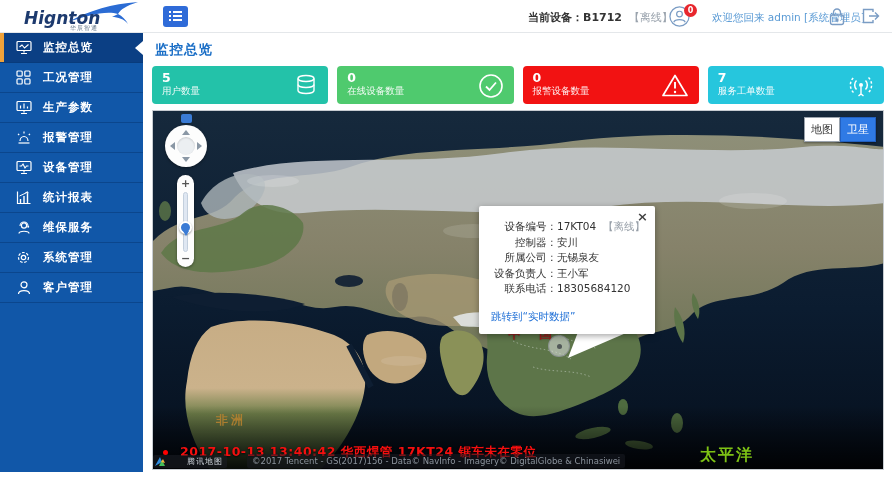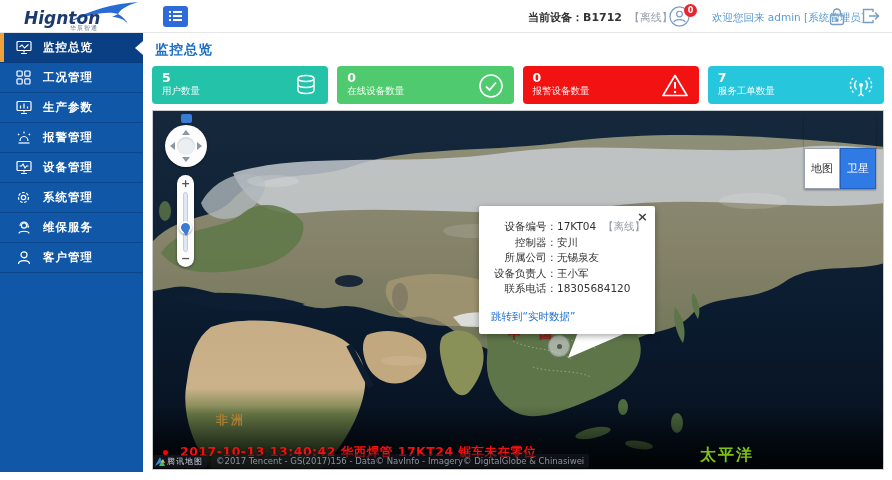--- a/index.html
+++ b/index.html
@@ -58,43 +58,43 @@
   .pan-tip { position:absolute; left:28px; top:3px; width:11px; height:9px; background:#3a7bd5; border-radius:2px; }
 
   .zoom-ctl { position:absolute; left:24px; top:64px; width:17px; height:92px; background:#fdfdfd; border-radius:9px; box-shadow:0 1px 3px rgba(0,0,0,.4); }
   .zoom-plus, .zoom-minus { position:absolute; left:0; width:17px; text-align:center; font-size:11px; color:#555; font-weight:bold; cursor:pointer; line-height:12px; }
   .zoom-plus { top:3px; } .zoom-minus { bottom:2px; }
   .zoom-track { position:absolute; left:6px; top:17px; width:5px; height:60px; background:#dfe7f2; border:1px solid #c3cfdd; border-radius:3px; }
   .zoom-thumb { position:absolute; left:2px; top:46px; width:13px; height:13px; background:#3a7bd5; border:2px solid #fff; border-radius:50% 50% 50% 50%; box-shadow:0 1px 2px rgba(0,0,0,.4); cursor:pointer; }
   .zoom-thumb::after { content:""; position:absolute; left:2px; top:8px; border-left:3px solid transparent; border-right:3px solid transparent; border-top:5px solid #3a7bd5; }
 
   .map-type { position:absolute; right:7px; top:6px; display:flex; font-size:11px; box-shadow:0 1px 2px rgba(0,0,0,.4); }
-  .mt-btn { padding:12px 6px; cursor:pointer; line-height:15px;margin-top:31px; }
+  .mt-btn { padding:4px 6px; cursor:pointer; line-height:15px; }
   .mt-map { background:#fff; color:#333; border:1px solid #9aa3ad; }
   .mt-sat { background:#2f7ae5; color:#fff; border:1px solid #2260c0; font-weight:normal; }
 
   .marker { position:absolute; left:395px; top:224px; width:22px; height:22px; border-radius:50%; background:rgba(225,228,230,.55); border:1px solid rgba(130,135,140,.7); cursor:pointer; }
   .marker::after { content:""; position:absolute; left:8px; top:8px; width:5px; height:5px; border-radius:50%; background:rgba(60,65,70,.8); }
 
   .popup { position:absolute; left:326px; top:95px; width:176px; height:128px; background:#fff; border-radius:2px; box-shadow:0 2px 6px rgba(0,0,0,.35); padding:13px 10px 8px 8px; z-index:10; }
   .popup-close { position:absolute; right:7px; top:4px; font-size:13px; font-weight:bold; color:#444; cursor:pointer; line-height:13px; }
   .prow { display:flex; font-size:10.5px; line-height:15.5px; color:#333; }
   .plabel { width:70px; text-align:right; flex:none; }
   .pextra { margin-left:auto; color:#979fa8; }
   .plink { margin-top:13px; margin-left:4px; font-size:10.5px; color:#1e6fd6; cursor:pointer; }
   .popup-tail { position:absolute; left:405px; top:221px; z-index:9; }
 
   .alarm-line { position:absolute; left:10px; top:333px; display:flex; align-items:center; z-index:8; }
   .alarm-dot { width:5px; height:5px; border-radius:50%; background:#f00; margin-right:12px; }
   .alarm-text { color:#f50f0f; font-size:12.5px; font-weight:bold; letter-spacing:.5px; text-shadow:0 1px 2px rgba(0,0,0,.8); white-space:nowrap; }
 
   .attrib { position:absolute; left:0; bottom:1px; display:flex; align-items:center; z-index:8; }
-  .tencent-badge { display:flex; align-items:flex-end; background:rgba(25,28,34,.65); border-radius:2px; padding:1px 4px 1px 2px; margin-right:4px; }
+  .tencent-badge { display:flex; align-items:flex-end; background:rgba(25,28,34,.65); border-radius:2px; padding:1px 4px 1px 2px; margin-right:4px;gap:20px; }
   .tencent-badge .tb-text { font-size:8px; color:#cdd3da; margin-left:2px; letter-spacing:1px; }
-  .attrib-text { background:rgba(25,28,34,.55); color:#8b939c; font-size:8.5px; padding:2px 5px; border-radius:2px; white-space:nowrap; }
+  .attrib-text { background:rgba(25,28,34,.55); color:#8b939c; font-size:8.5px; padding:2px 5px; border-radius:2px; white-space:nowrap;margin-left:16px; }
 </style>
 </head>
 <body>
 
 <div id="app">
 
   <div class="header">
     <div class="logo">
       <svg class="logo-swoosh" width="80" height="26" viewBox="0 0 80 26">
         <path d="M2 22 C 25 10, 45 4, 72 2 C 60 6, 55 9, 52 14 C 40 10, 20 16, 2 22 Z" fill="#2b6cd4"></path>
@@ -188,37 +188,47 @@
           <svg width="16" height="15" viewBox="0 0 16 15">
             <rect x="1" y="1.5" width="14" height="9" rx="1" fill="none" stroke="#fff" stroke-width="1.2"></rect>
             <path d="M3.5 6 h2 l1.5 -2 l2 4 l1.5 -2 h2" fill="none" stroke="#fff" stroke-width="1.1"></path>
             <path d="M8 10.5 v2 M5 13.5 h6" stroke="#fff" stroke-width="1.2"></path>
           </svg>
         </span>
       <span class="slabel">设备管理</span>
     </div>
     <div class="side-item">
       <span class="sicon">
-          <svg width="15" height="15" viewBox="0 0 15 15">
-            <circle cx="7.5" cy="7.5" r="2.2" fill="none" stroke="#fff" stroke-width="1.2"></circle>
-            <circle cx="7.5" cy="7.5" r="5" fill="none" stroke="#fff" stroke-width="1.2" stroke-dasharray="2.6 1.7"></circle>
-          </svg>
-        </span>
-      <span class="slabel">系统管理</span>
+          <svg width="16" height="15" viewBox="0 0 16 15">
+            <path d="M1.5 1.5 v12 h13" fill="none" stroke="#fff" stroke-width="1.2"></path>
+            <path d="M4.5 13 v-4 M8 13 v-7 M11.5 13 v-9.5" stroke="#fff" stroke-width="1.4"></path>
+            <path d="M3.5 6 L12 2 M12 2 l-2.5 .5 M12 2 l-.5 2.3" fill="none" stroke="#fff" stroke-width="1"></path>
+          </svg>
+        </span>
+      <span class="slabel">统计报表</span>
     </div>
     <div class="side-item">
       <span class="sicon">
           <svg width="16" height="15" viewBox="0 0 16 15">
             <circle cx="8" cy="5.5" r="2.6" fill="none" stroke="#fff" stroke-width="1.2"></circle>
             <path d="M3 13.5 c0 -3 10 -3 10 0" fill="none" stroke="#fff" stroke-width="1.2"></path>
             <path d="M4 6 a4 4 0 0 1 8 0" fill="none" stroke="#fff" stroke-width="1.1"></path>
             <circle cx="12.2" cy="6.8" r="1" fill="#fff"></circle>
           </svg>
         </span>
       <span class="slabel">维保服务</span>
+    </div>
+    <div class="side-item">
+      <span class="sicon">
+          <svg width="15" height="15" viewBox="0 0 15 15">
+            <circle cx="7.5" cy="7.5" r="2.2" fill="none" stroke="#fff" stroke-width="1.2"></circle>
+            <circle cx="7.5" cy="7.5" r="5" fill="none" stroke="#fff" stroke-width="1.2" stroke-dasharray="2.6 1.7"></circle>
+          </svg>
+        </span>
+      <span class="slabel">系统管理</span>
     </div>
     <div class="side-item">
       <span class="sicon">
           <svg width="16" height="15" viewBox="0 0 16 15">
             <circle cx="8" cy="4.8" r="3" fill="none" stroke="#fff" stroke-width="1.2"></circle>
             <path d="M2.5 14 c0 -4.5 11 -4.5 11 0" fill="none" stroke="#fff" stroke-width="1.2"></path>
           </svg>
         </span>
       <span class="slabel">客户管理</span>
     </div>

